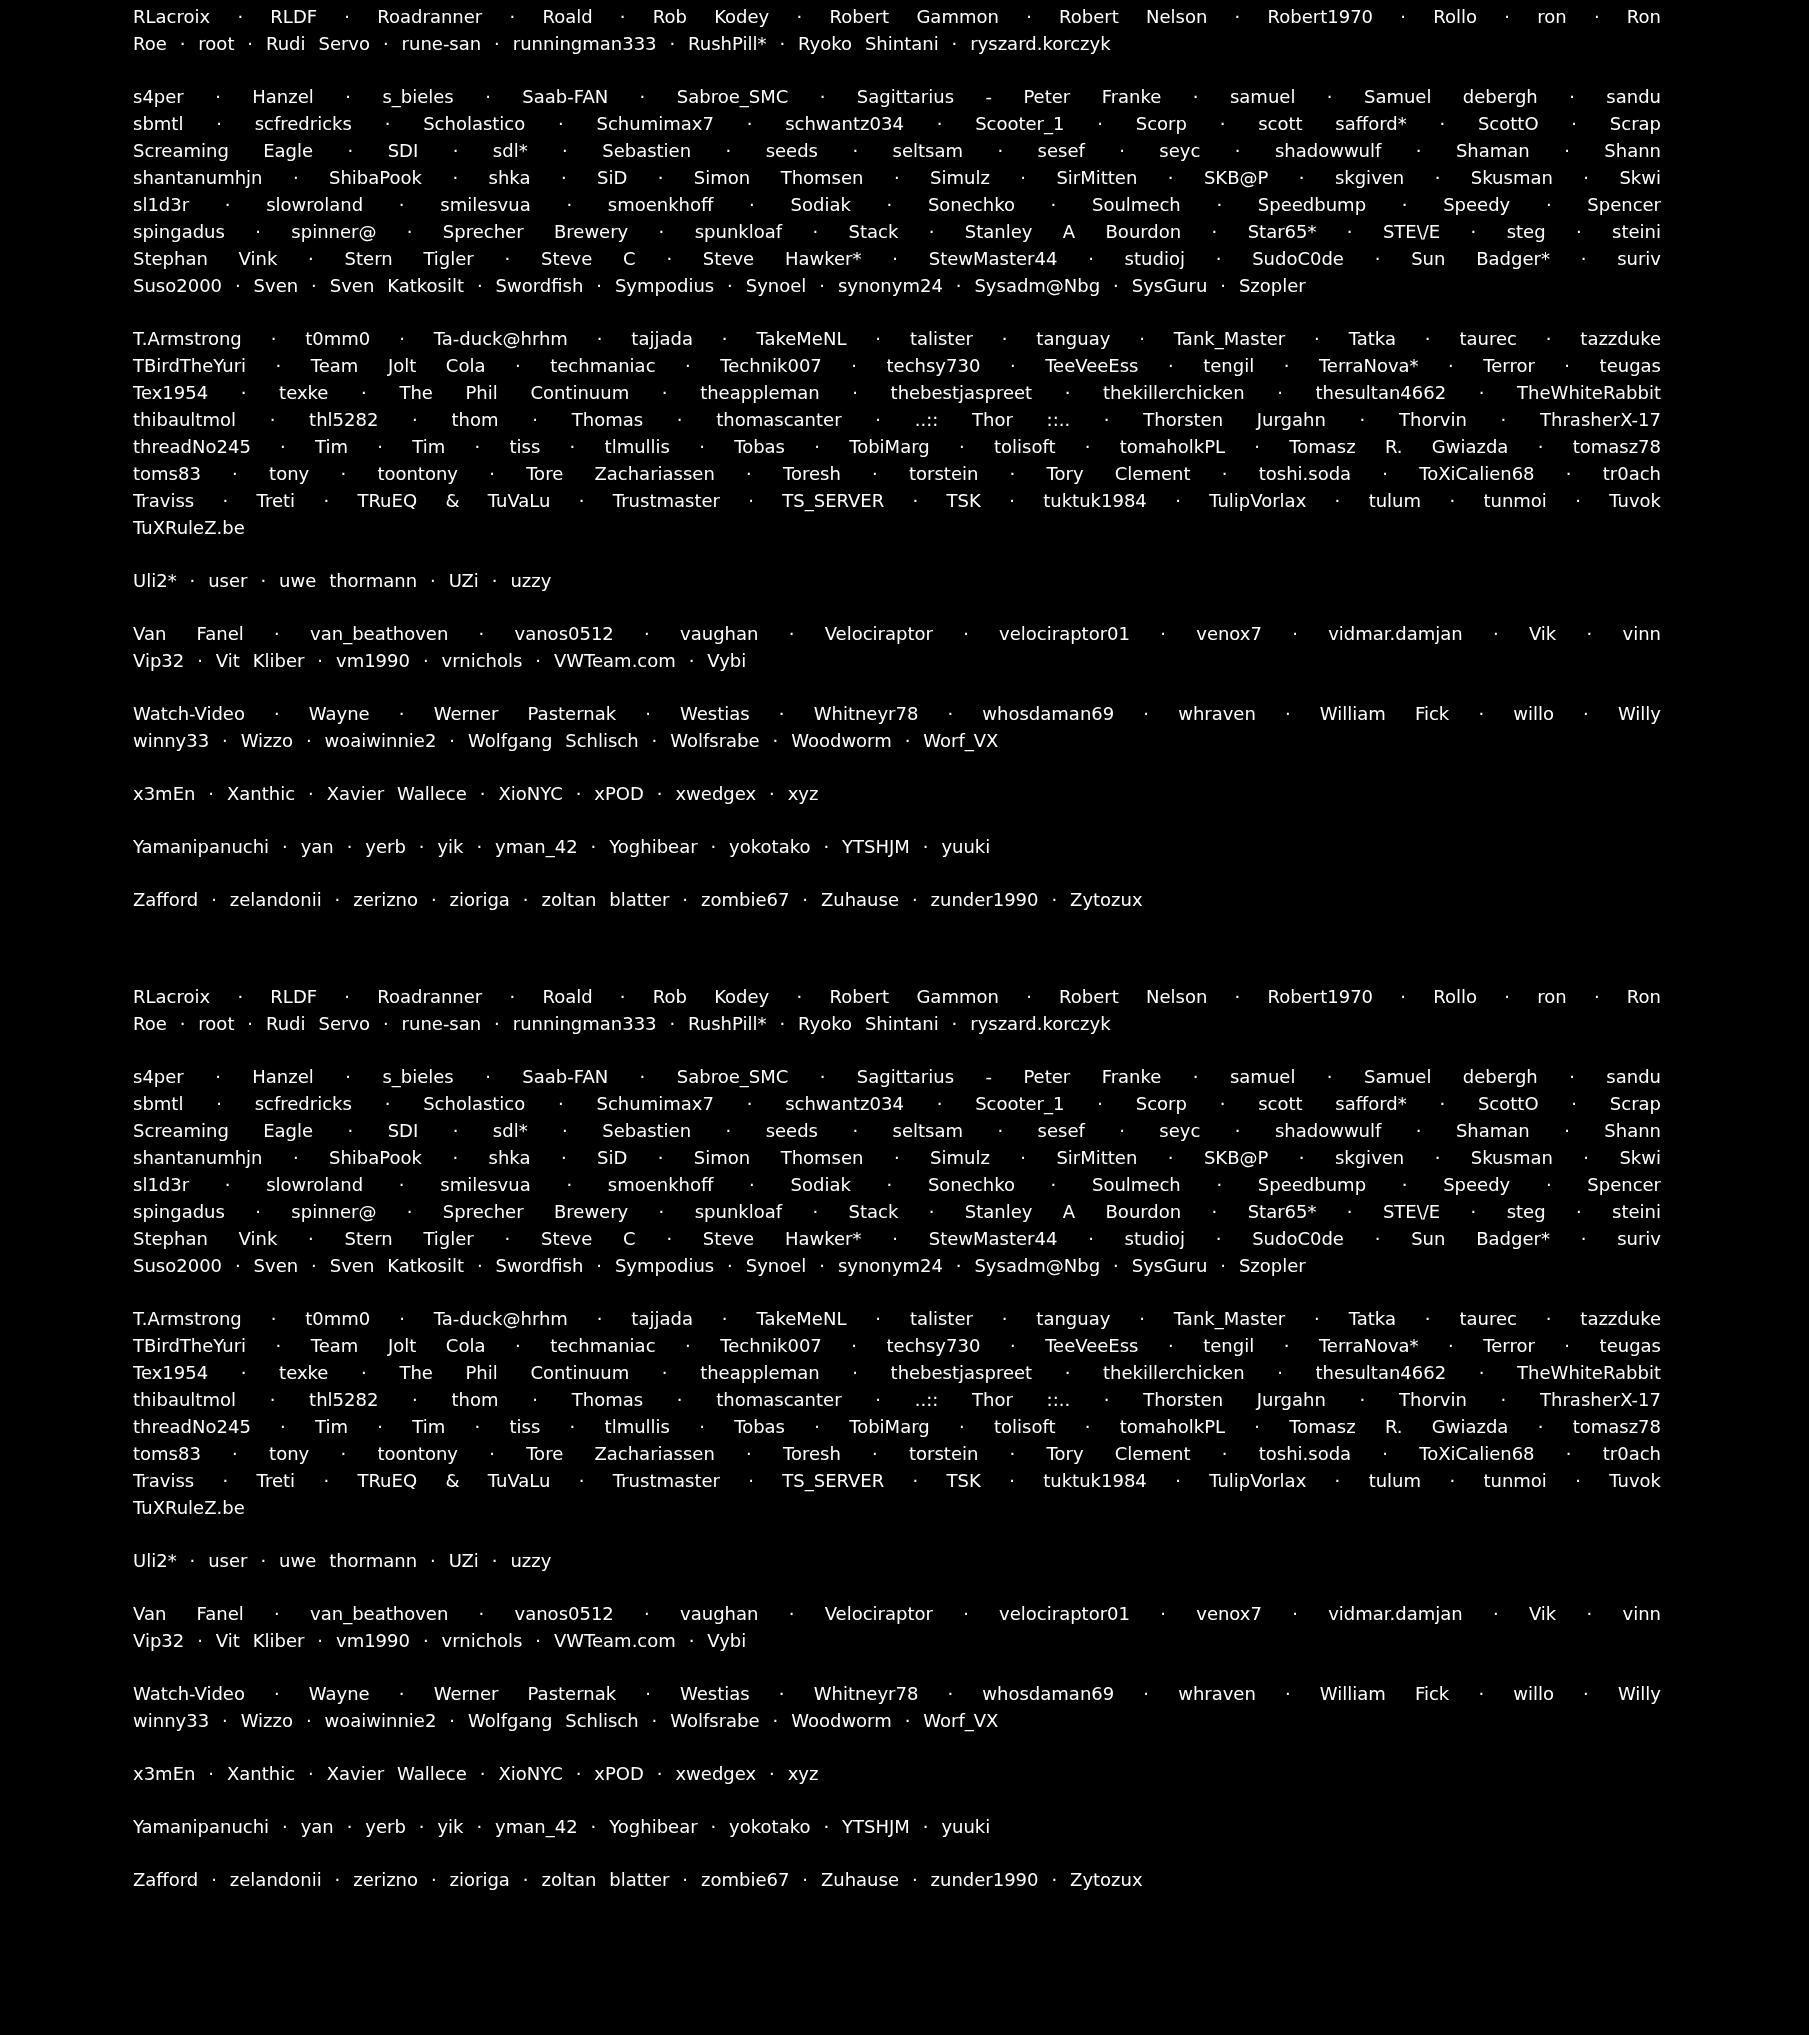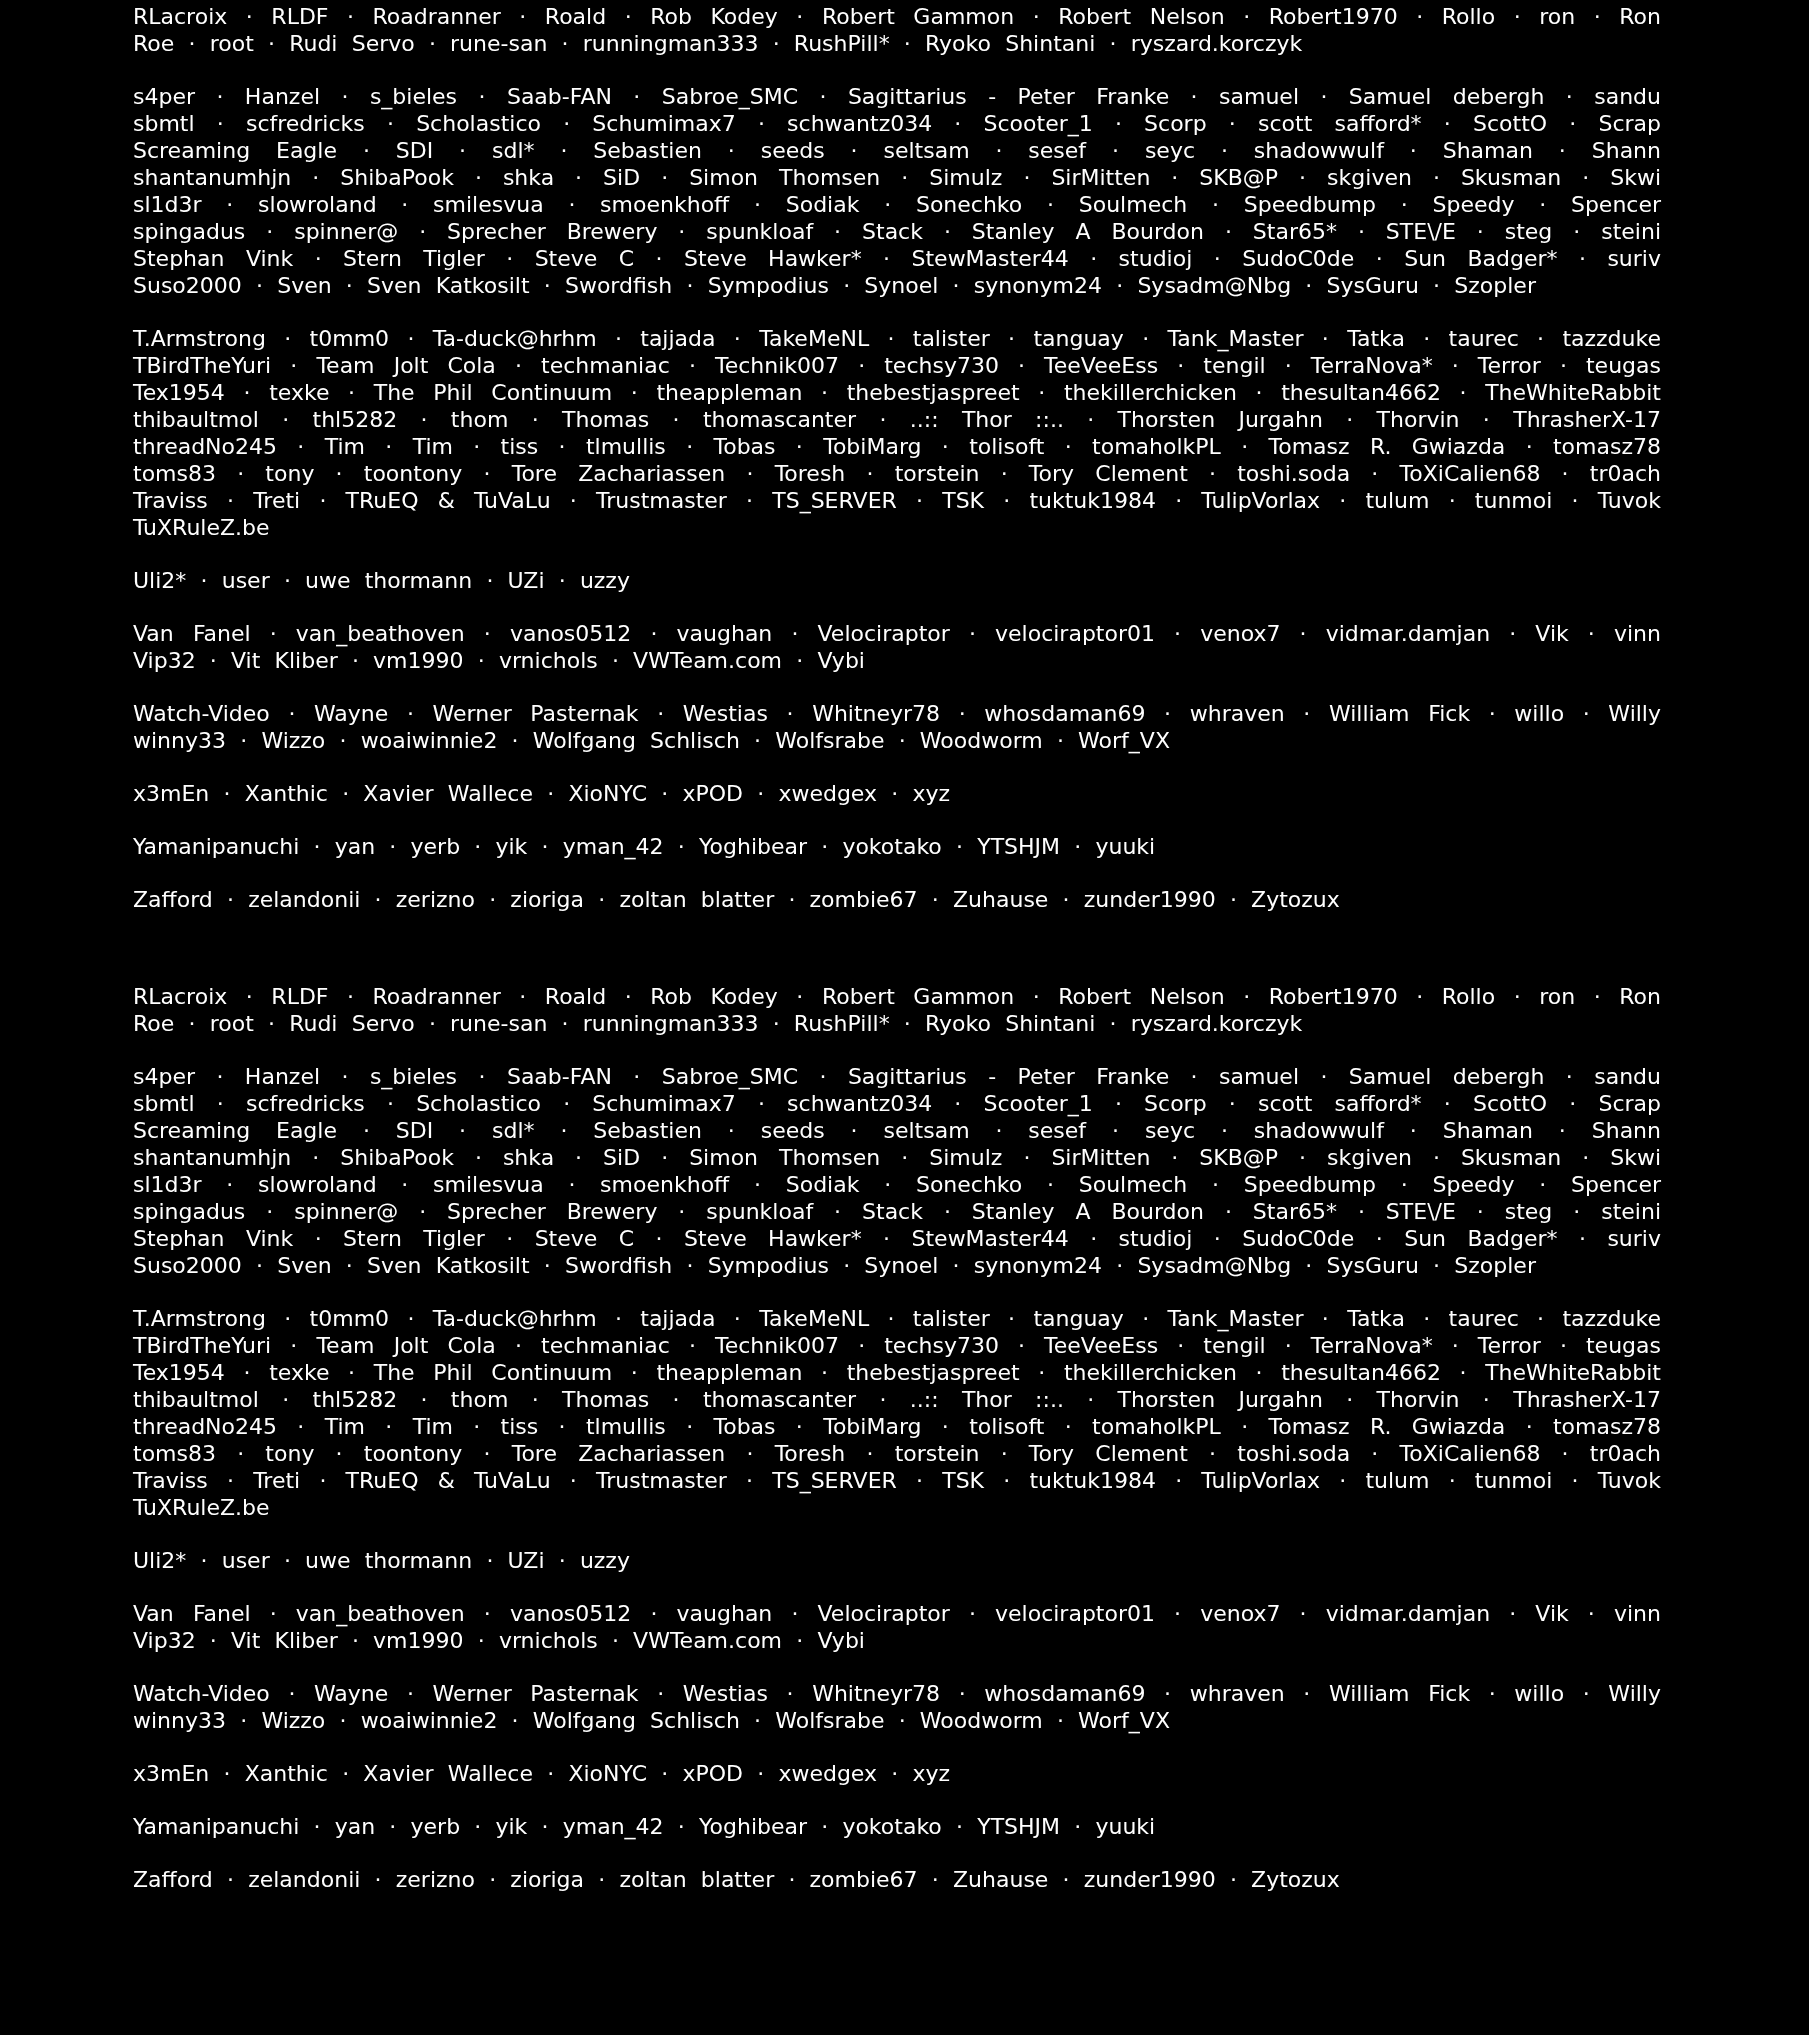--- a/index.html
+++ b/index.html
@@ -12,21 +12,21 @@
     height: 2035px;
     position: relative;
     overflow: hidden;
   }
   .credits-wrap {
     position: absolute;
     left: 133px;
     top: 2.7px;
     width: 1528px;
     font-family: "DejaVu Sans", "Liberation Sans", sans-serif;
-    font-size: 22px;
+    font-size: 18px;
     line-height: 27px;
     font-weight: 400;
     color: #ffffff;
     word-spacing: 7.2px;
   }
   .para {
     margin: 0 0 26px 0;
   }
   .line {
     text-align: justify;

